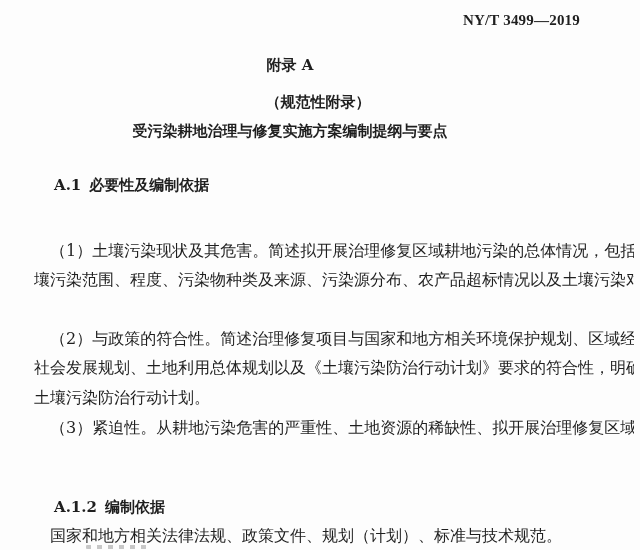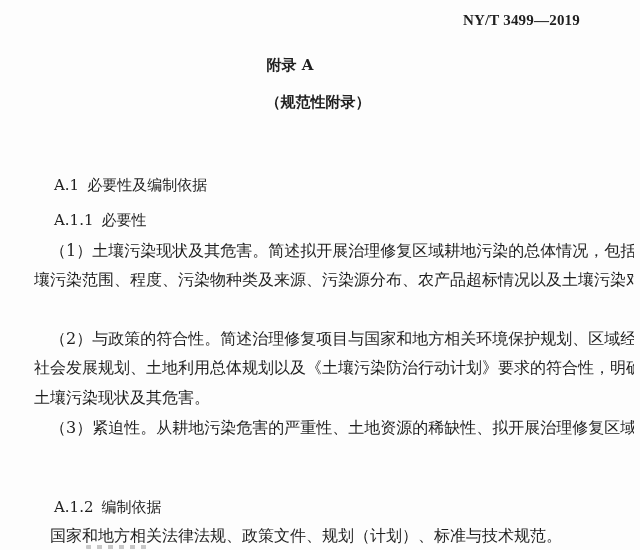--- a/index.html
+++ b/index.html
@@ -35,21 +35,21 @@
     font-size: 15px;
     white-space: nowrap;
   }
   .appendix-label { top: 56px; }
   .appendix-note  { top: 93px; margin-left: 28px; }
   .doc-title      { top: 122px; }
 
   .sec-heading {
     position: absolute;
     left: 54px;
-    font-weight: normal;
+    font-weight: bold;
     font-size: 15px;
     line-height: 15px;
     white-space: nowrap;
   }
   .sec-a1   { top: 178px; }
   .sec-a11  { top: 213px; }
   .sec-a12  { top: 500px; }
   .sec-heading .sec-num { margin-right: 8px; }
 
   .para {
@@ -86,38 +86,36 @@
 <body>
 
 <div class="page">
 
   <div class="standard-code">NY/T 3499—2019</div>
 
   <div class="center-line appendix-label">附录 A</div>
 
   <div class="center-line appendix-note">（规范性附录）</div>
 
+  <div class="center-line doc-title">受污染耕地治理与修复实施方案编制提纲与要点</div>
 
   <div class="sec-heading sec-a1">
     <span class="sec-num">A.1</span><span class="sec-title">必要性及编制依据</span>
   </div>
 
-  <div class="sec-heading sec-a11">
-    <span class="sec-num">A.1.1</span><span class="sec-title">必要性</span>
-  </div>
 
   <div class="para para-1">
     <div class="line first">（1）土壤污染现状及其危害。简述拟开展治理修复区域耕地污染的总体情况，包括土</div>
     <div class="line">壤污染范围、程度、污染物种类及来源、污染源分布、农产品超标情况以及土壤污染对当地</div>
   </div>
 
   <div class="para para-2">
     <div class="line first">（2）与政策的符合性。简述治理修复项目与国家和地方相关环境保护规划、区域经济</div>
     <div class="line">社会发展规划、土地利用总体规划以及《土壤污染防治行动计划》要求的符合性，明确项目</div>
-    <div class="line">土壤污染现状及其危害。</div>
+    <div class="line">土壤污染防治行动计划。</div>
   </div>
 
   <div class="para para-3">
     <div class="line first">（3）紧迫性。从耕地污染危害的严重性、土地资源的稀缺性、拟开展治理修复区域发</div>
   </div>
 
   <div class="sec-heading sec-a12">
     <span class="sec-num">A.1.2</span><span class="sec-title">编制依据</span>
   </div>
 

